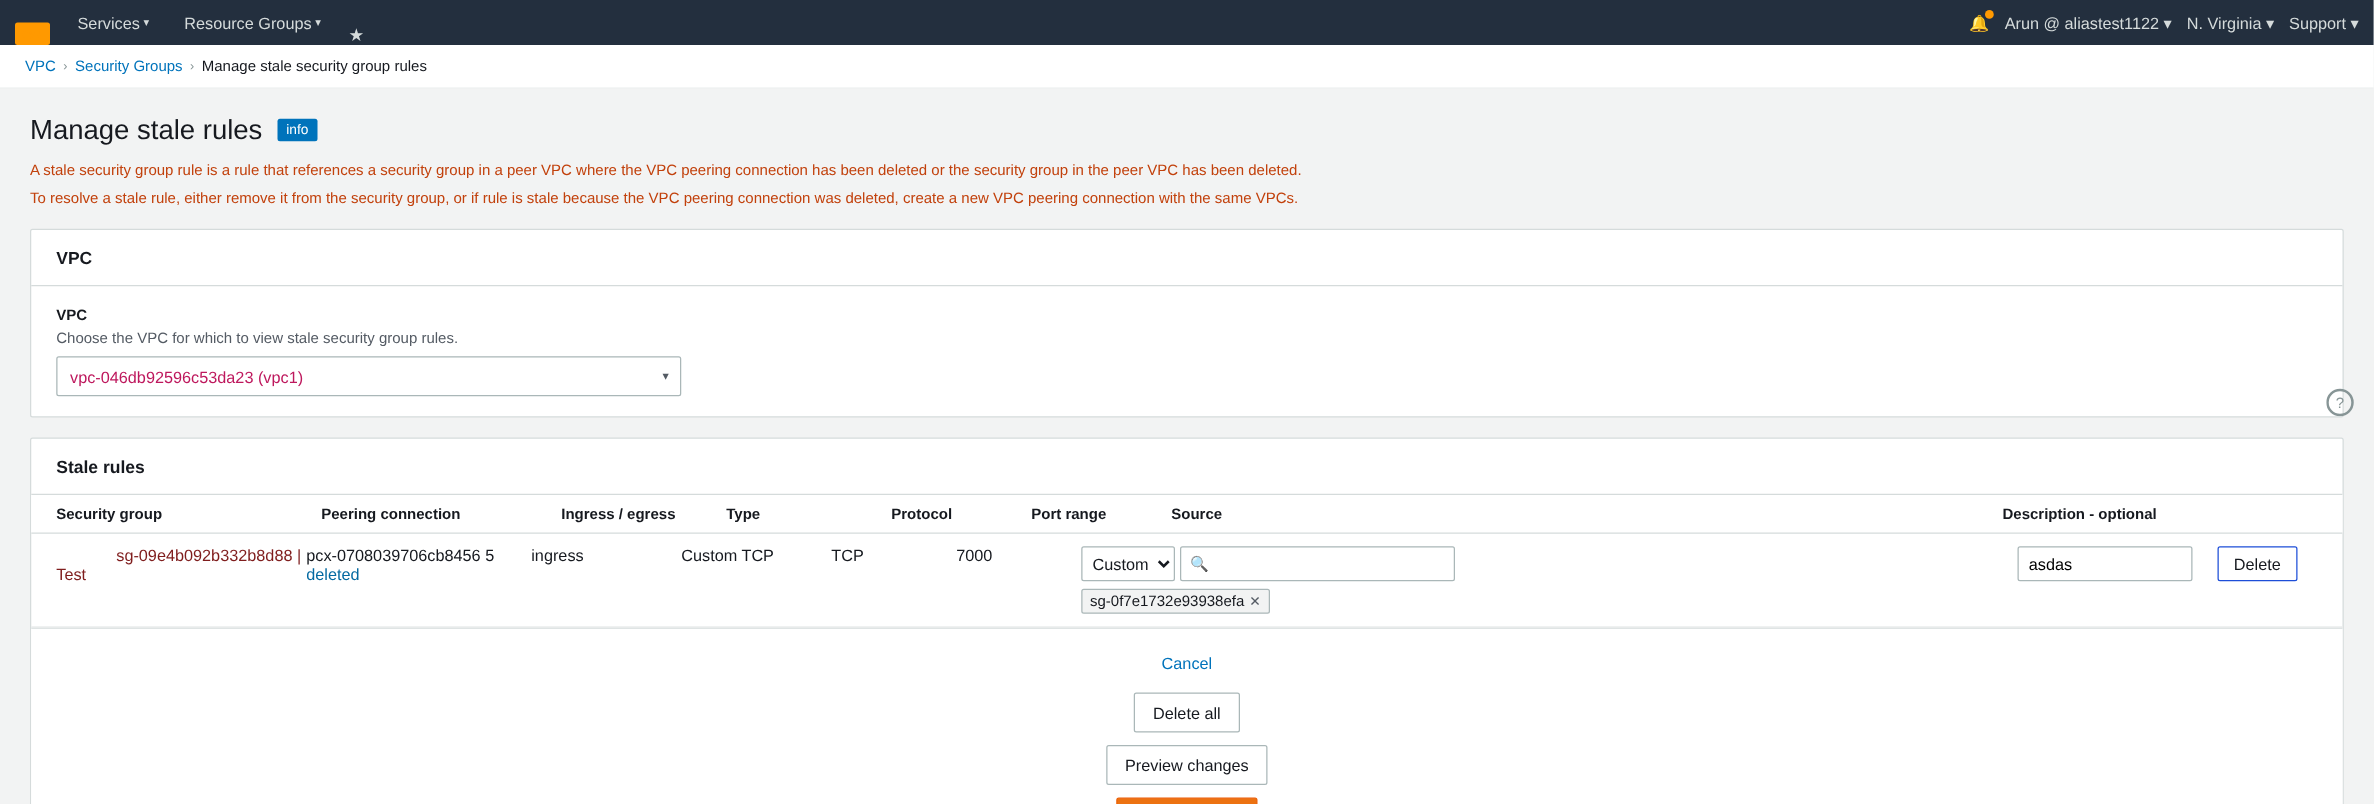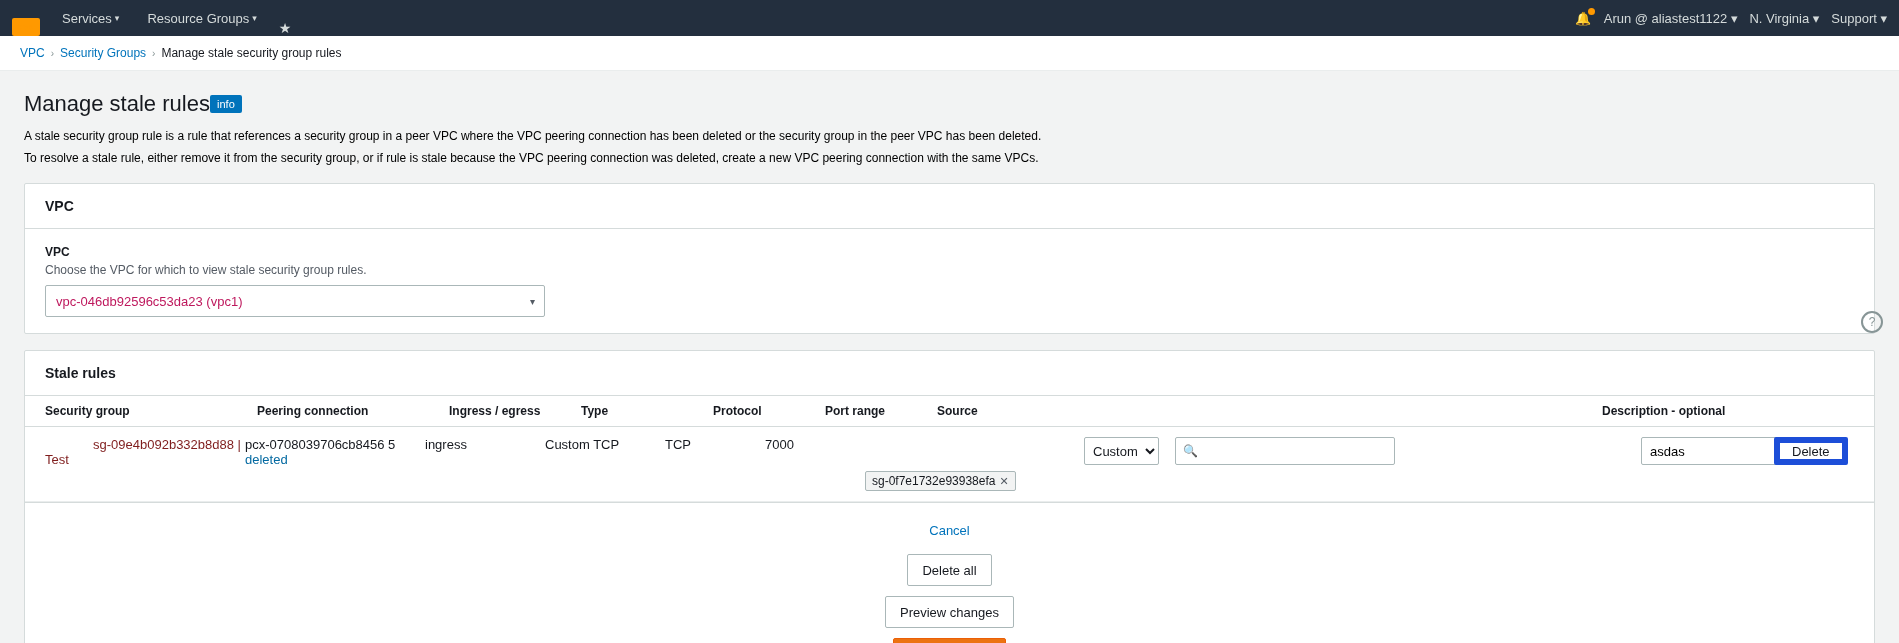--- a/index.html
+++ b/index.html
@@ -37,30 +37,30 @@
       border-bottom: 1px solid #eaeded;
     }
     .breadcrumb a { color: #0073bb; text-decoration: none; cursor: pointer; }
     .breadcrumb .sep { color: #879596; font-size: 10px; }
     .breadcrumb .current { color: #16191f; }
 
     
     .main-content { padding: 20px 24px; }
 
     
-    .page-title-row { display: flex; align-items: center; gap: 0; margin-bottom: 10px; }
+    .page-title-row { display: flex; align-items: center; gap: 12px; margin-bottom: 10px; }
     .page-title { font-size: 22px; font-weight: 300; color: #16191f; }
     .info-badge {
       display: inline-flex; align-items: center; justify-content: center;
       width: 32px; height: 18px; background: #0073bb; color: #fff;
       font-size: 11px; border-radius: 2px; cursor: pointer;
     }
 
     
-    .desc-text { font-size: 12px; color: #000000; margin-bottom: 4px; line-height: 1.5; }
+    .desc-text { font-size: 12px; color: #c2410c; margin-bottom: 4px; line-height: 1.5; }
 
     
     .panel {
       background: #fff;
       border: 1px solid #d5dbdb;
       border-radius: 2px;
       margin-bottom: 16px;
     }
     .panel-header {
       padding: 14px 20px;
@@ -127,21 +127,21 @@
       padding: 10px 20px;
       align-items: start;
       border-bottom: 1px solid #eaeded;
     }
     .table-cell { font-size: 13px; color: #16191f; }
     .table-cell a { color: #7f1d1d; text-decoration: none; cursor: pointer; margin-left: 48px; }
     .deleted-text { color: #0369a1; font-size: 13px; }
 
     
     .source-cell { display: flex; flex-direction: column; gap: 6px; }
-    .source-dropdown { display: flex; align-items: center; gap: 16px; justify-content: center; }
+    .source-dropdown { display: flex; align-items: center; gap: 4px; }
     .source-select {
       height: 28px;
       border: 1px solid #aab7b8;
       border-radius: 2px;
       background: #fff;
       padding: 0 4px;
       font-size: 13px;
       color: #16191f;
       cursor: pointer;
     }
@@ -182,29 +182,28 @@
 
     
     .desc-input {
       height: 28px;
       width: 140px;
       border: 1px solid #aab7b8;
       border-radius: 2px;
       padding: 0 8px;
       font-size: 13px;
       background: #fff;
-      margin-left: 27px;
     }
 
     
     .btn-delete-row {
       height: 28px;
       padding: 0 12px;
       background: #fff;
-      border: 6px solid #1d4ed8;
+      border: 1px solid #1d4ed8;
       border-radius: 2px;
       font-size: 13px;
       cursor: pointer;
       color: #16191f;
     }
 
     
     .footer-actions {
       display: flex;
       justify-content: flex-end;

